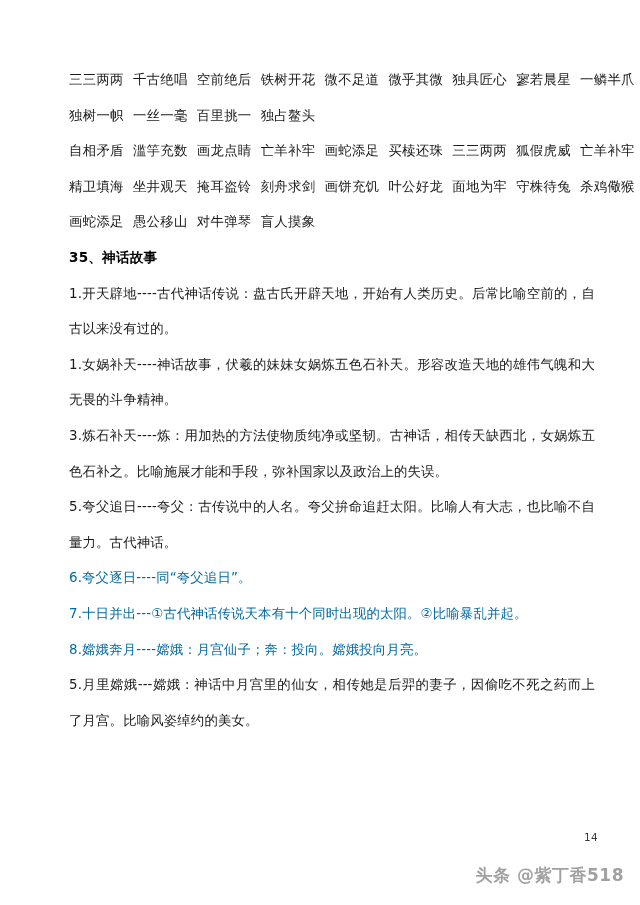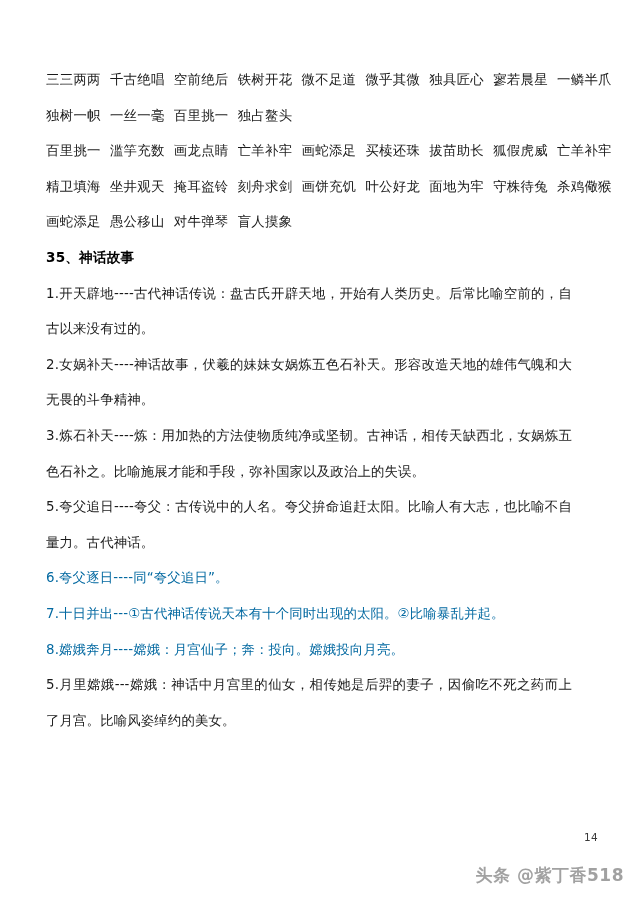--- a/index.html
+++ b/index.html
@@ -21,21 +21,21 @@
     position: absolute;
     left: 0;
     top: 0;
     width: 640px;
     height: 905px;
     background: #ffffff;
   }
 
   .content {
     position: absolute;
-    left: 46px;
+    left: 69px;
     top: 62px;
     width: 526px;
   }
 
   
   .idioms {
     font-size: 13.4px;
     line-height: 35.6px;
     letter-spacing: 0.3px;
     color: #1a1a1a;
@@ -96,28 +96,28 @@
 </head>
 <body>
 
 <div class="page">
 
   <div class="content">
 
     <div class="idioms">三三两两  千古绝唱  空前绝后  铁树开花  微不足道  微乎其微  独具匠心  寥若晨星  一鳞半爪</div>
     <div class="idioms">独树一帜  一丝一毫  百里挑一  独占鳌头</div>
 
-    <div class="idioms">百里挑一  滥竽充数  画龙点睛  亡羊补牢  画蛇添足  买椟还珠  拔苗助长  狐假虎威  亡羊补牢</div>
+    <div class="idioms">自相矛盾  滥竽充数  画龙点睛  亡羊补牢  画蛇添足  买椟还珠  三三两两  狐假虎威  亡羊补牢</div>
     <div class="idioms">精卫填海  坐井观天  掩耳盗铃  刻舟求剑  画饼充饥  叶公好龙  面地为牢  守株待兔  杀鸡儆猴</div>
     <div class="idioms">画蛇添足  愚公移山  对牛弹琴  盲人摸象</div>
 
     <div class="heading">35、神话故事</div>
 
     <div class="entry">1.开天辟地----古代神话传说：盘古氏开辟天地，开始有人类历史。后常比喻空前的，自古以来没有过的。</div>
-    <div class="entry">2.女娲补天----神话故事，伏羲的妹妹女娲炼五色石补天。形容改造天地的雄伟气魄和大无畏的斗争精神。</div>
+    <div class="entry">1.女娲补天----神话故事，伏羲的妹妹女娲炼五色石补天。形容改造天地的雄伟气魄和大无畏的斗争精神。</div>
     <div class="entry">3.炼石补天----炼：用加热的方法使物质纯净或坚韧。古神话，相传天缺西北，女娲炼五色石补之。比喻施展才能和手段，弥补国家以及政治上的失误。</div>
     <div class="entry">5.夸父追日----夸父：古传说中的人名。夸父拚命追赶太阳。比喻人有大志，也比喻不自量力。古代神话。</div>
     <div class="entry-single">6.夸父逐日----同“夸父追日”。</div>
     <div class="entry-single">7.十日并出---①古代神话传说天本有十个同时出现的太阳。②比喻暴乱并起。</div>
     <div class="entry-single">8.嫦娥奔月----嫦娥：月宫仙子；奔：投向。嫦娥投向月亮。</div>
     <div class="entry">5.月里嫦娥---嫦娥：神话中月宫里的仙女，相传她是后羿的妻子，因偷吃不死之药而上了月宫。比喻风姿绰约的美女。</div>
 
   </div>
 
   <div class="page-number">14</div>

